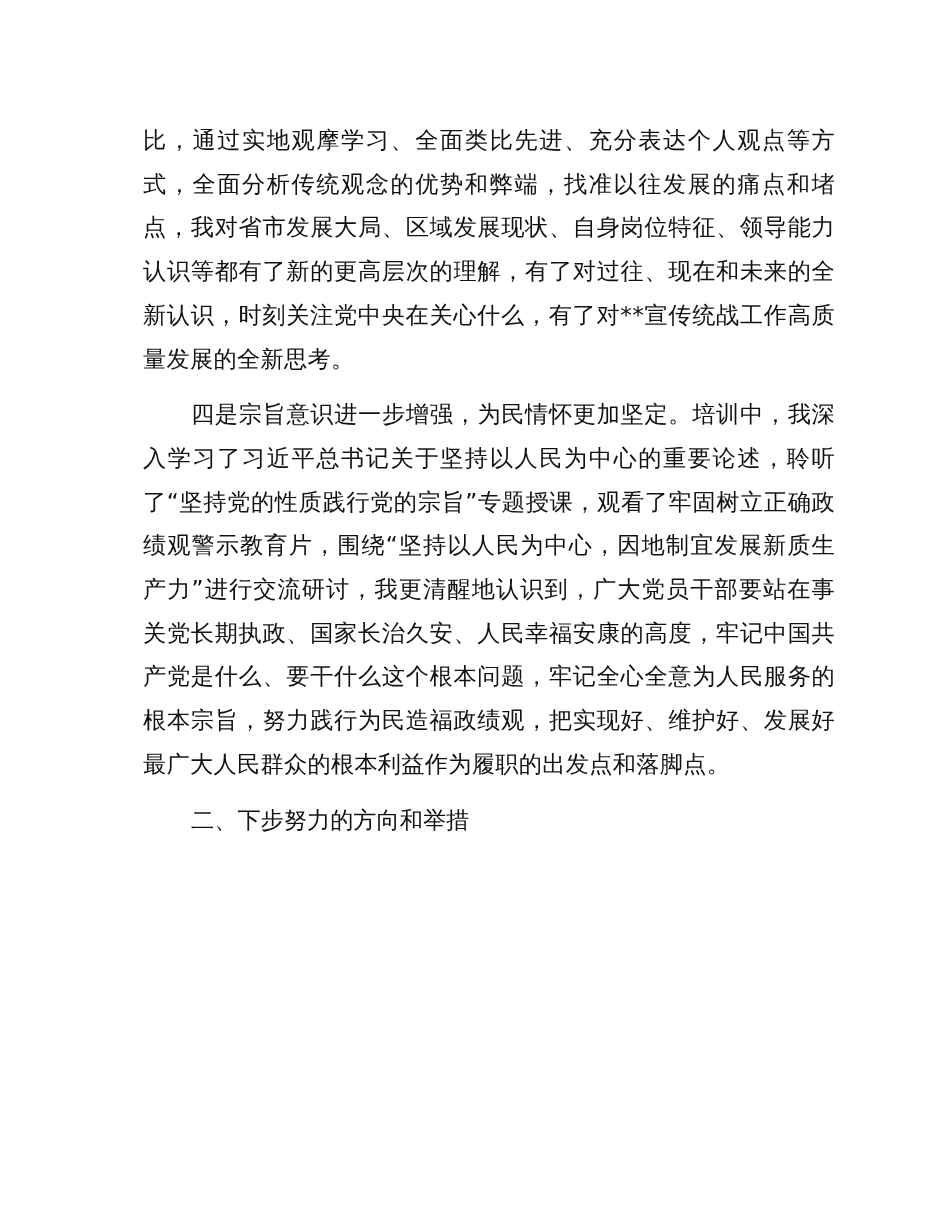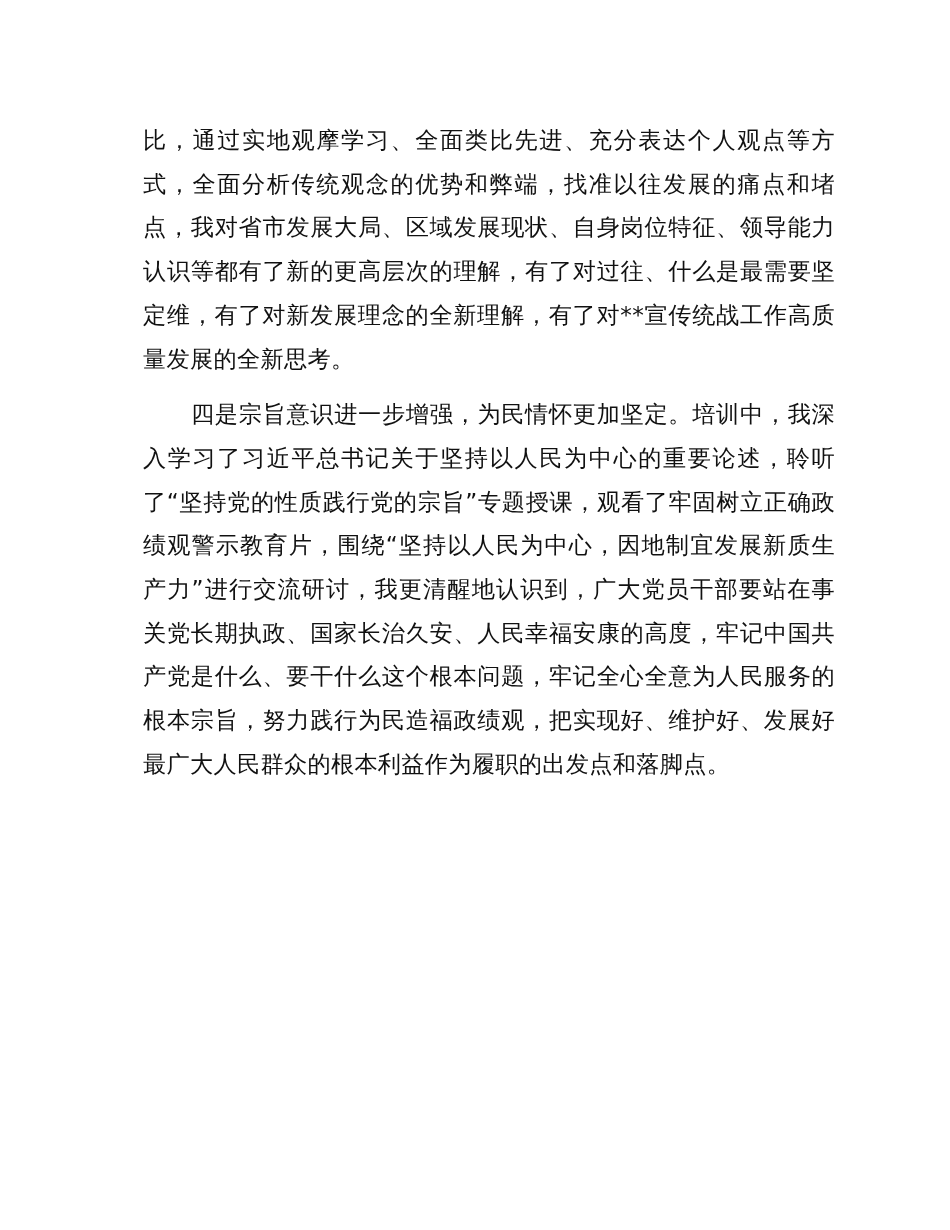--- a/index.html
+++ b/index.html
@@ -20,15 +20,16 @@
     text-indent: 48px;
     letter-spacing: 0.3px;
   }
   .para.cont { text-indent: 0; }
   .heading { margin: 0 0 12px 0; text-indent: 48px; }
 </style>
 </head>
 <body>
 
 <div class="page">
-  <p class="para cont">比，通过实地观摩学习、全面类比先进、充分表达个人观点等方式，全面分析传统观念的优势和弊端，找准以往发展的痛点和堵点，我对省市发展大局、区域发展现状、自身岗位特征、领导能力认识等都有了新的更高层次的理解，有了对过往、什么是最需要坚定维，有了对新发展理念的全新理解，有了对**宣传统战工作高质量发展的全新思考。</p>
+  <p class="para cont">比，通过实地观摩学习、全面类比先进、充分表达个人观点等方式，全面分析传统观念的优势和弊端，找准以往发展的痛点和堵点，我对省市发展大局、区域发展现状、自身岗位特征、领导能力认识等都有了新的更高层次的理解，有了对过往、现在和未来的全新认识，时刻关注党中央在关心什么，有了对**宣传统战工作高质量发展的全新思考。</p>
   <p class="para">四是宗旨意识进一步增强，为民情怀更加坚定。培训中，我深入学习了习近平总书记关于坚持以人民为中心的重要论述，聆听了“坚持党的性质践行党的宗旨”专题授课，观看了牢固树立正确政绩观警示教育片，围绕“坚持以人民为中心，因地制宜发展新质生产力”进行交流研讨，我更清醒地认识到，广大党员干部要站在事关党长期执政、国家长治久安、人民幸福安康的高度，牢记中国共产党是什么、要干什么这个根本问题，牢记全心全意为人民服务的根本宗旨，努力践行为民造福政绩观，把实现好、维护好、发展好最广大人民群众的根本利益作为履职的出发点和落脚点。</p>
+  <p class="heading">二、下步努力的方向和举措</p>
 </div>
 
 </body></html>

